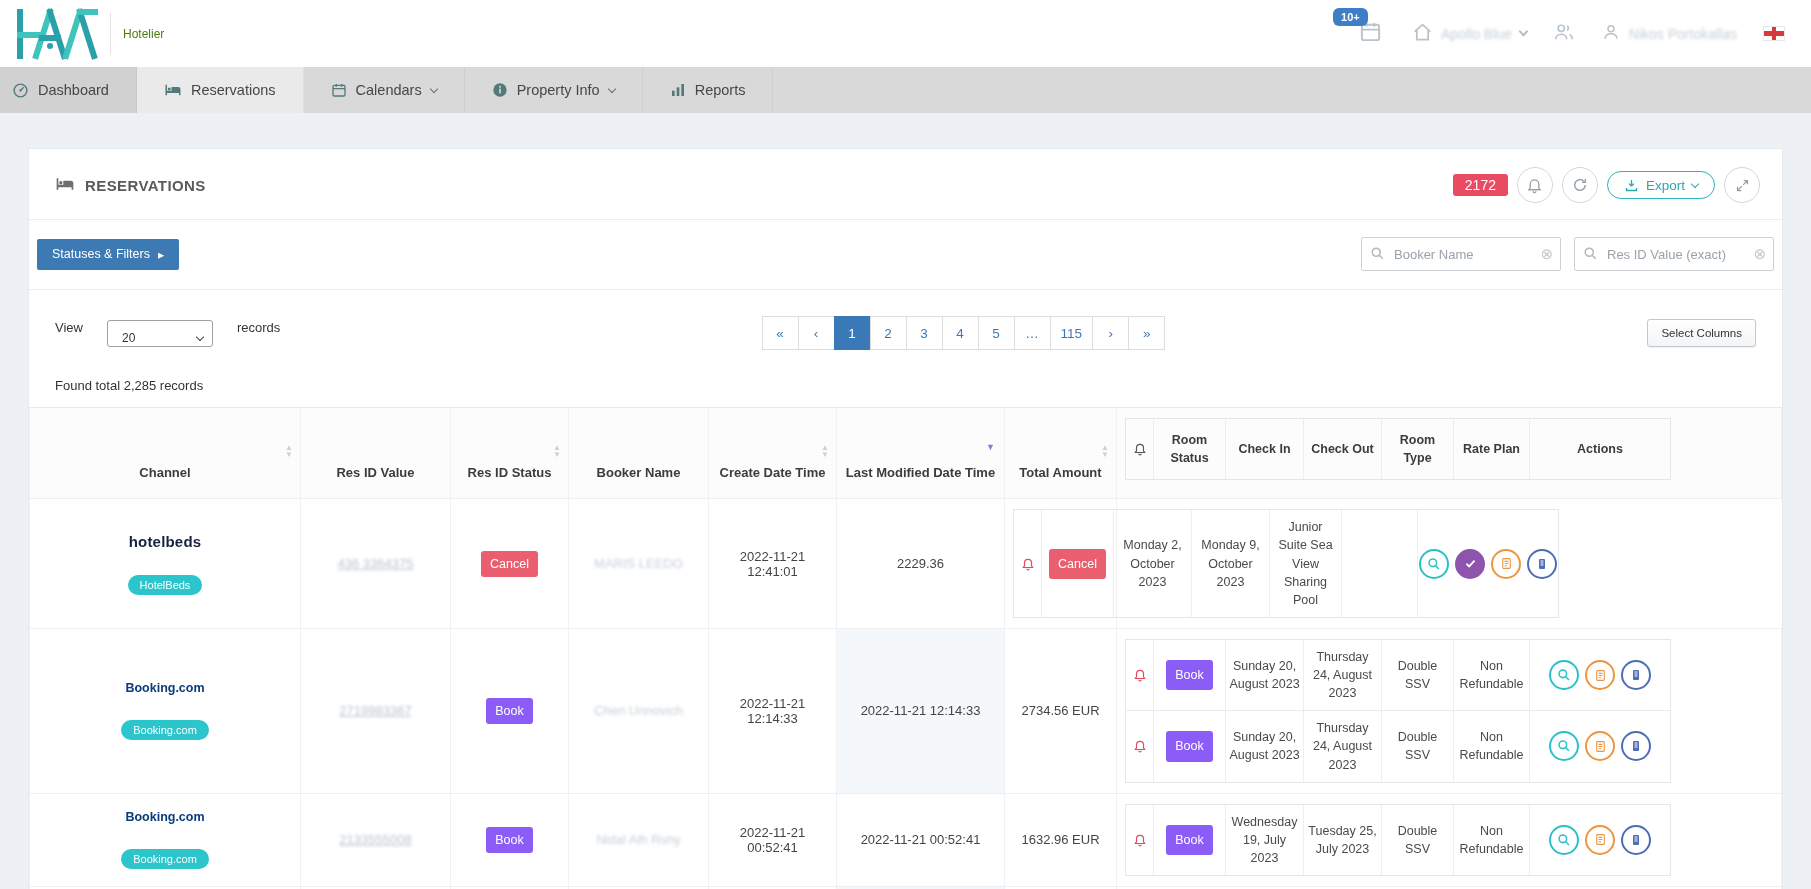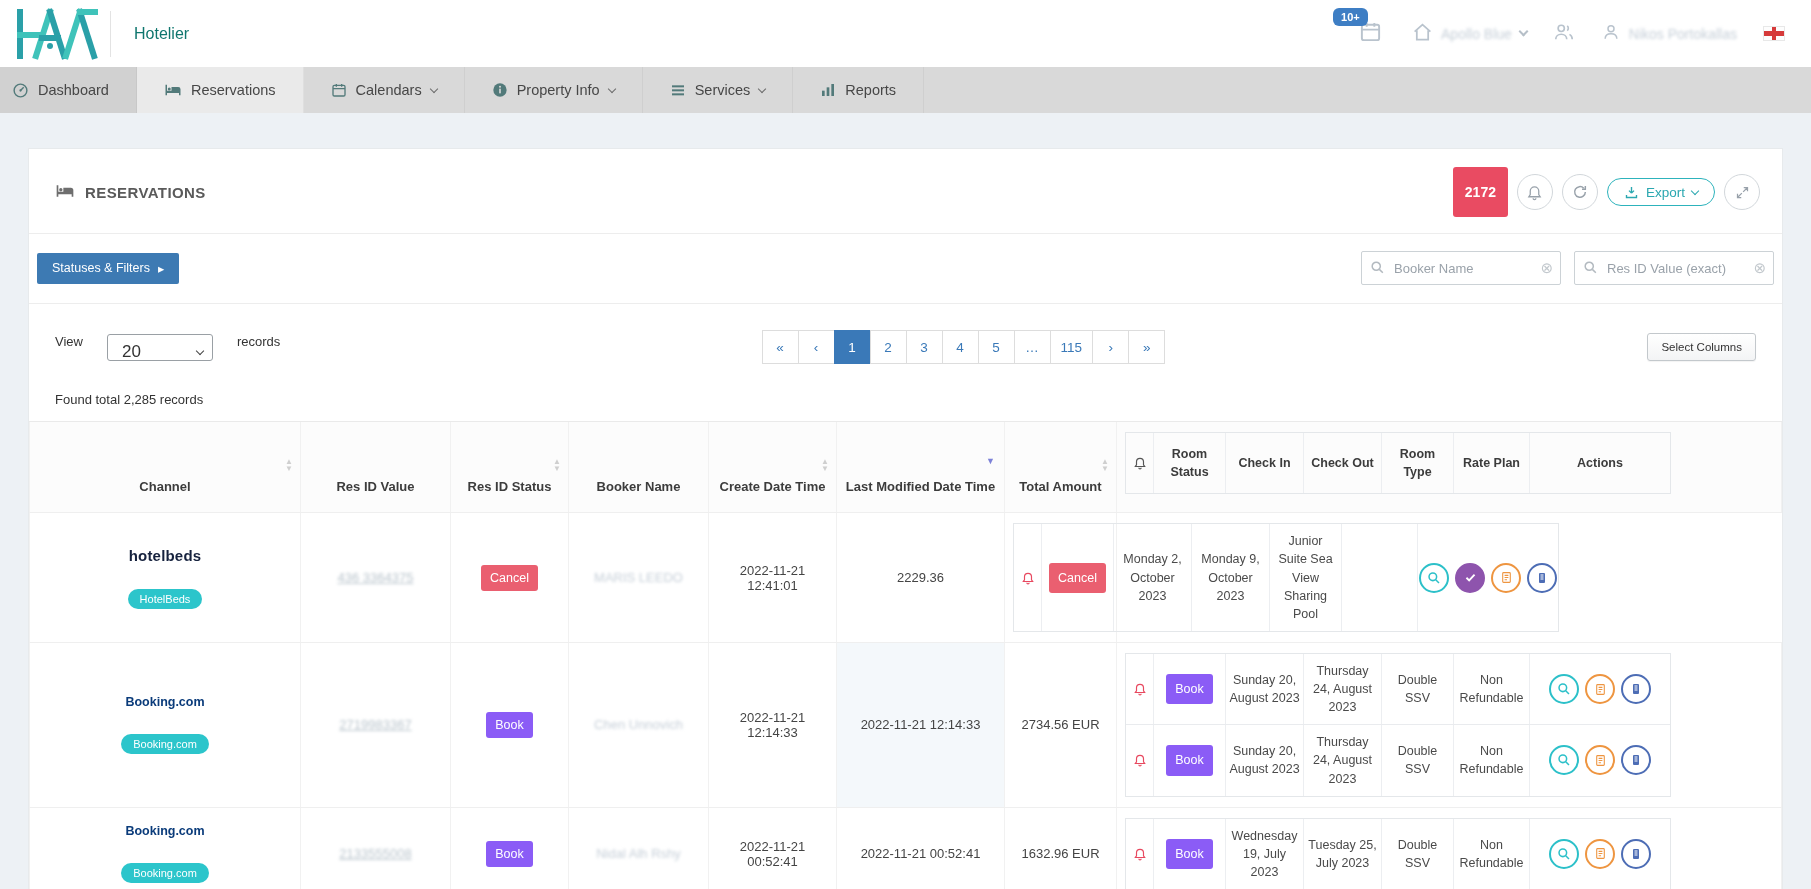--- a/index.html
+++ b/index.html
@@ -3,21 +3,21 @@
 <meta charset="utf-8">
 <style>
   * { margin:0; padding:0; box-sizing:border-box; }
   html,body { width:1811px; height:889px; overflow:hidden;
     font-family:"Liberation Sans", sans-serif; background:#edf1f5; color:#444; }
 
   
   .topbar { height:67px; background:#fff; display:flex; align-items:center;
     justify-content:space-between; padding:0 26px 0 12px; }
   .brand { display:flex; align-items:center; gap:12px; }
-  .brand-name { color:#0f766e; font-size:16px; border-left:1px solid #e3e3e3; padding:14px 0 14px 23px; }
+  .brand-name { color:#4d7c0f; font-size:12px; border-left:1px solid #e3e3e3; padding:14px 0 14px 12px; }
   .tb-right { display:flex; align-items:center; gap:26px; }
   .tb-ico { color:#b9c3cd; }
   .tb-cal { position:relative; margin-right:4px; }
   .badge10 { position:absolute; top:-12px; left:-26px; background:#3e7ec4; color:#fff;
     font-size:11px; font-weight:bold; padding:3px 8px; border-radius:6px; }
   .tb-prop, .tb-user { display:flex; align-items:center; gap:8px; color:#a9b4bf; font-size:14px; }
   .redact { color:#c6cfd8; filter:blur(1.4px); }
   .chev { display:inline-block; width:7px; height:7px; border-right:2px solid #b6bfc8;
     border-bottom:2px solid #b6bfc8; transform:rotate(45deg); margin-top:-4px; }
   .flag-en { display:inline-block; width:22px; height:15px; border:1px solid #e8e8e8;
@@ -38,21 +38,21 @@
 
   
   .page { padding:35px 28px 0; }
   .card { background:#fff; border:1px solid #e7eaec; }
   .card-head { display:flex; align-items:center; justify-content:space-between;
     padding:18px 22px 16px 26px; border-bottom:1px solid #ededed; }
   .page-title { display:flex; align-items:center; gap:10px; font-size:15px; color:#5a5a5a;
     letter-spacing:.4px; font-weight:bold; }
   .page-title .nico { color:#6e6e6e; }
   .head-tools { display:flex; align-items:center; gap:9px; }
-  .count-badge { background:#e94b62; color:#fff; font-size:14px; padding:17px 12px; border-radius:3px;font-weight:bold; }
+  .count-badge { background:#e94b62; color:#fff; font-size:14px; padding:3px 12px; border-radius:3px; }
   .circ-btn { width:36px; height:36px; border:1px solid #d2d7db; border-radius:50%;
     background:#fff; color:#98a1aa; display:flex; align-items:center; justify-content:center; cursor:pointer; }
   .export-btn { height:28px; border:1px solid #2db3bc; color:#2aa7b0; border-radius:18px;
     background:#fff; display:flex; align-items:center; gap:7px; padding:0 16px; font-size:13.5px; cursor:pointer; }
   .export-chev { width:6px; height:6px; border-right:1.7px solid #2aa7b0;
     border-bottom:1.7px solid #2aa7b0; transform:rotate(45deg); margin-top:-3px; }
 
   .filters-row { display:flex; align-items:center; justify-content:space-between;
     padding:17px 8px 18px; border-bottom:1px solid #ededed; }
   .filters-btn { background:#3d7ab3; color:#fff; border:none; font-size:12.5px;
@@ -62,21 +62,21 @@
   .search-box input { width:100%; height:34px; border:1px solid #ccd2d6; border-radius:2px;
     padding:0 28px 0 32px; font-size:13px; color:#555; font-family:inherit; }
   .search-box input::placeholder { color:#9aa2aa; }
   .s-ico { position:absolute; left:9px; top:9px; color:#b3bac0; }
   .s-clear { position:absolute; right:8px; top:8px; color:#c2c8cd; font-size:15px; cursor:pointer; }
 
   .controls-row { display:flex; align-items:center; padding:26px 26px 6px; }
   .view-group { display:flex; align-items:flex-start; gap:24px; font-size:13px; color:#333; }
   .fake-select { width:106px; height:27px; border:1px solid #9aa0a5; border-radius:3px;
     display:flex; align-items:center; justify-content:space-between; padding:10px 9px 0 14px;
-    font-size:17px; color:#333; cursor:pointer; background:#fff; }
+    font-size:12px; color:#333; cursor:pointer; background:#fff; }
   .sel-chev { width:6px; height:6px; border-right:1.8px solid #444; border-bottom:1.8px solid #444;
     transform:rotate(45deg); margin-top:-3px; }
   .pagination { display:flex; margin:0 auto; }
   .pg { min-width:37px; height:34px; border:1px solid #ddd; background:#fff; color:#3a79b8;
     font-size:13.5px; display:flex; align-items:center; justify-content:center; margin-left:-1px;
     cursor:pointer; padding:0 10px; }
   .pg.active { background:#3a79b8; border-color:#3a79b8; color:#fff; }
   .select-cols { border:1px solid #c3c8cc; background:linear-gradient(#fff,#f3f4f5); font-size:11.5px;
     color:#333; padding:7px 13px; border-radius:3px; cursor:pointer; box-shadow:0 1px 1px rgba(0,0,0,.05); font-family:inherit; }
   .found-text { padding:22px 26px 14px; font-size:13px; color:#333; }
@@ -216,31 +216,20 @@
   </div>
   <div class="nav-item">
     <span class="nico">
       <svg width="16" height="16" viewBox="0 0 24 24" fill="currentColor">
           <circle cx="12" cy="12" r="10" fill="currentColor"></circle>
           <rect x="10.8" y="10" width="2.4" height="7" fill="#d9d9d9"></rect>
           <circle cx="12" cy="7" r="1.5" fill="#d9d9d9"></circle>
         </svg>
     </span>
     <span>Property Info</span>
-    <span class="nav-chev"></span>
-  </div>
-  <div class="nav-item">
-    <span class="nico">
-      <svg width="16" height="16" viewBox="0 0 24 24" fill="currentColor">
-          <rect x="3" y="5" width="18" height="3"></rect>
-          <rect x="3" y="11" width="18" height="3"></rect>
-          <rect x="3" y="17" width="18" height="3"></rect>
-        </svg>
-    </span>
-    <span>Services</span>
     <span class="nav-chev"></span>
   </div>
   <div class="nav-item">
     <span class="nico">
       <svg width="16" height="16" viewBox="0 0 24 24" fill="currentColor">
           <rect x="3" y="13" width="4" height="8"></rect>
           <rect x="10" y="8" width="4" height="13"></rect>
           <rect x="17" y="3" width="4" height="18"></rect>
         </svg>
     </span>

